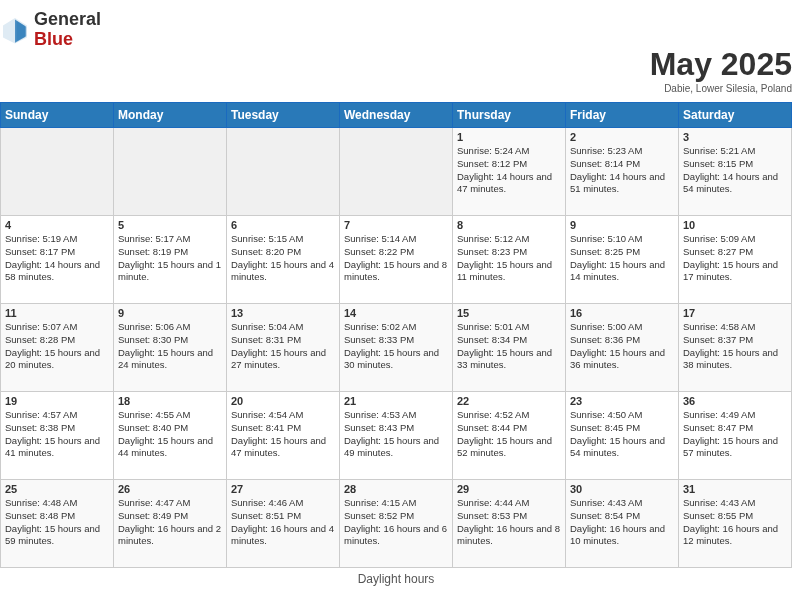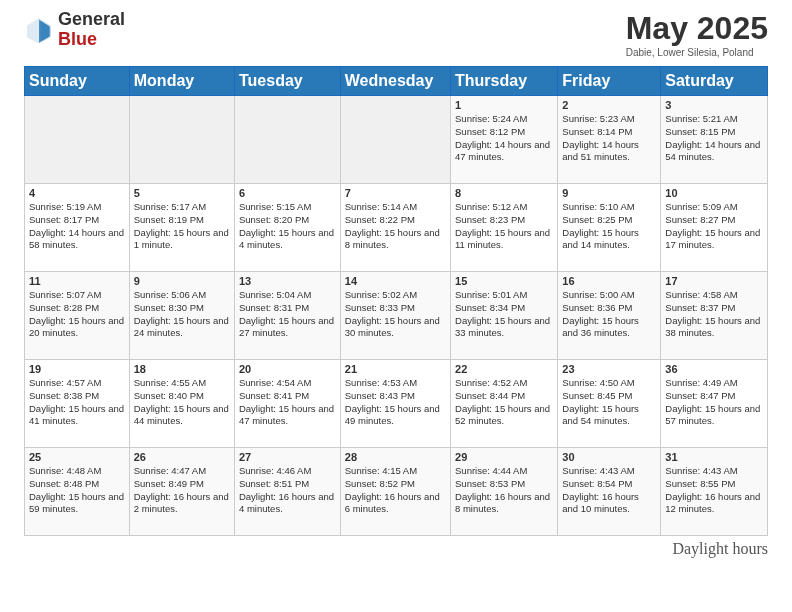--- a/index.html
+++ b/index.html
@@ -6,21 +6,21 @@
     body {
       font-family: Arial, sans-serif;
       background: #fff;
       width: 792px;
       height: 612px;
       overflow: hidden;
     }
     .page {
       width: 792px;
       height: 464px;
-      padding: 10px 24px;
+      padding: 10px 0;
       display: flex;
       flex-direction: column;
     }
     .header {
       display: flex;
       justify-content: space-between;
       align-items: flex-start;
       margin-bottom: 8px;
     }
     .logo {
@@ -33,40 +33,41 @@
       font-weight: bold;
       line-height: 1.1;
     }
     .logo-general { color: #333; }
     .logo-blue { color: #b91c1c; }
     .logo-icon {
       width: 30px;
       height: 30px;
     }
     .title-area {
-      text-align: left;
+      text-align: right;
+      margin-top: 36px;
     }
     .month-title {
       font-size: 32px;
       font-weight: bold;
       color: #333;
     }
     .location {
       font-size: 10px;
       color: #555;
     }
     .calendar {
       width: 100%;
       border-collapse: collapse;
       flex: 1;
     }
     .calendar thead tr th {
       background: #2979b8;
       color: #fff;
-      font-size: 16px;
+      font-size: 12px;
       font-weight: bold;
       padding: 5px 4px;
       text-align: left;
       border: 1px solid #1a6abf;
     }
     .calendar tbody tr td {
       border: 1px solid #ccc;
       vertical-align: top;
       padding: 3px 4px;
       font-size: 10px;
@@ -89,25 +90,24 @@
     }
     .day-info {
       font-size: 9.5px;
       line-height: 1.35;
       color: #333;
     }
     .empty-cell {
       background: #f0f0f0 !important;
     }
     .footer-note {
-      font-size: 16px;
+      font-size: 12px;
       color: #555;
       margin-top: 4px;
-      text-align: right;
-      font-family: Liberation Serif, serif;
+      text-align: center;
     }
   </style>
 </head>
 <body>
 
 <div class="page">
   <div class="header">
     <div class="logo">
       <svg class="logo-icon" viewBox="0 0 40 40" width="40" height="40">
         <polygon points="20,4 36,14 36,30 20,38 4,30 4,14" fill="#2979b8" opacity="0.15"></polygon>

